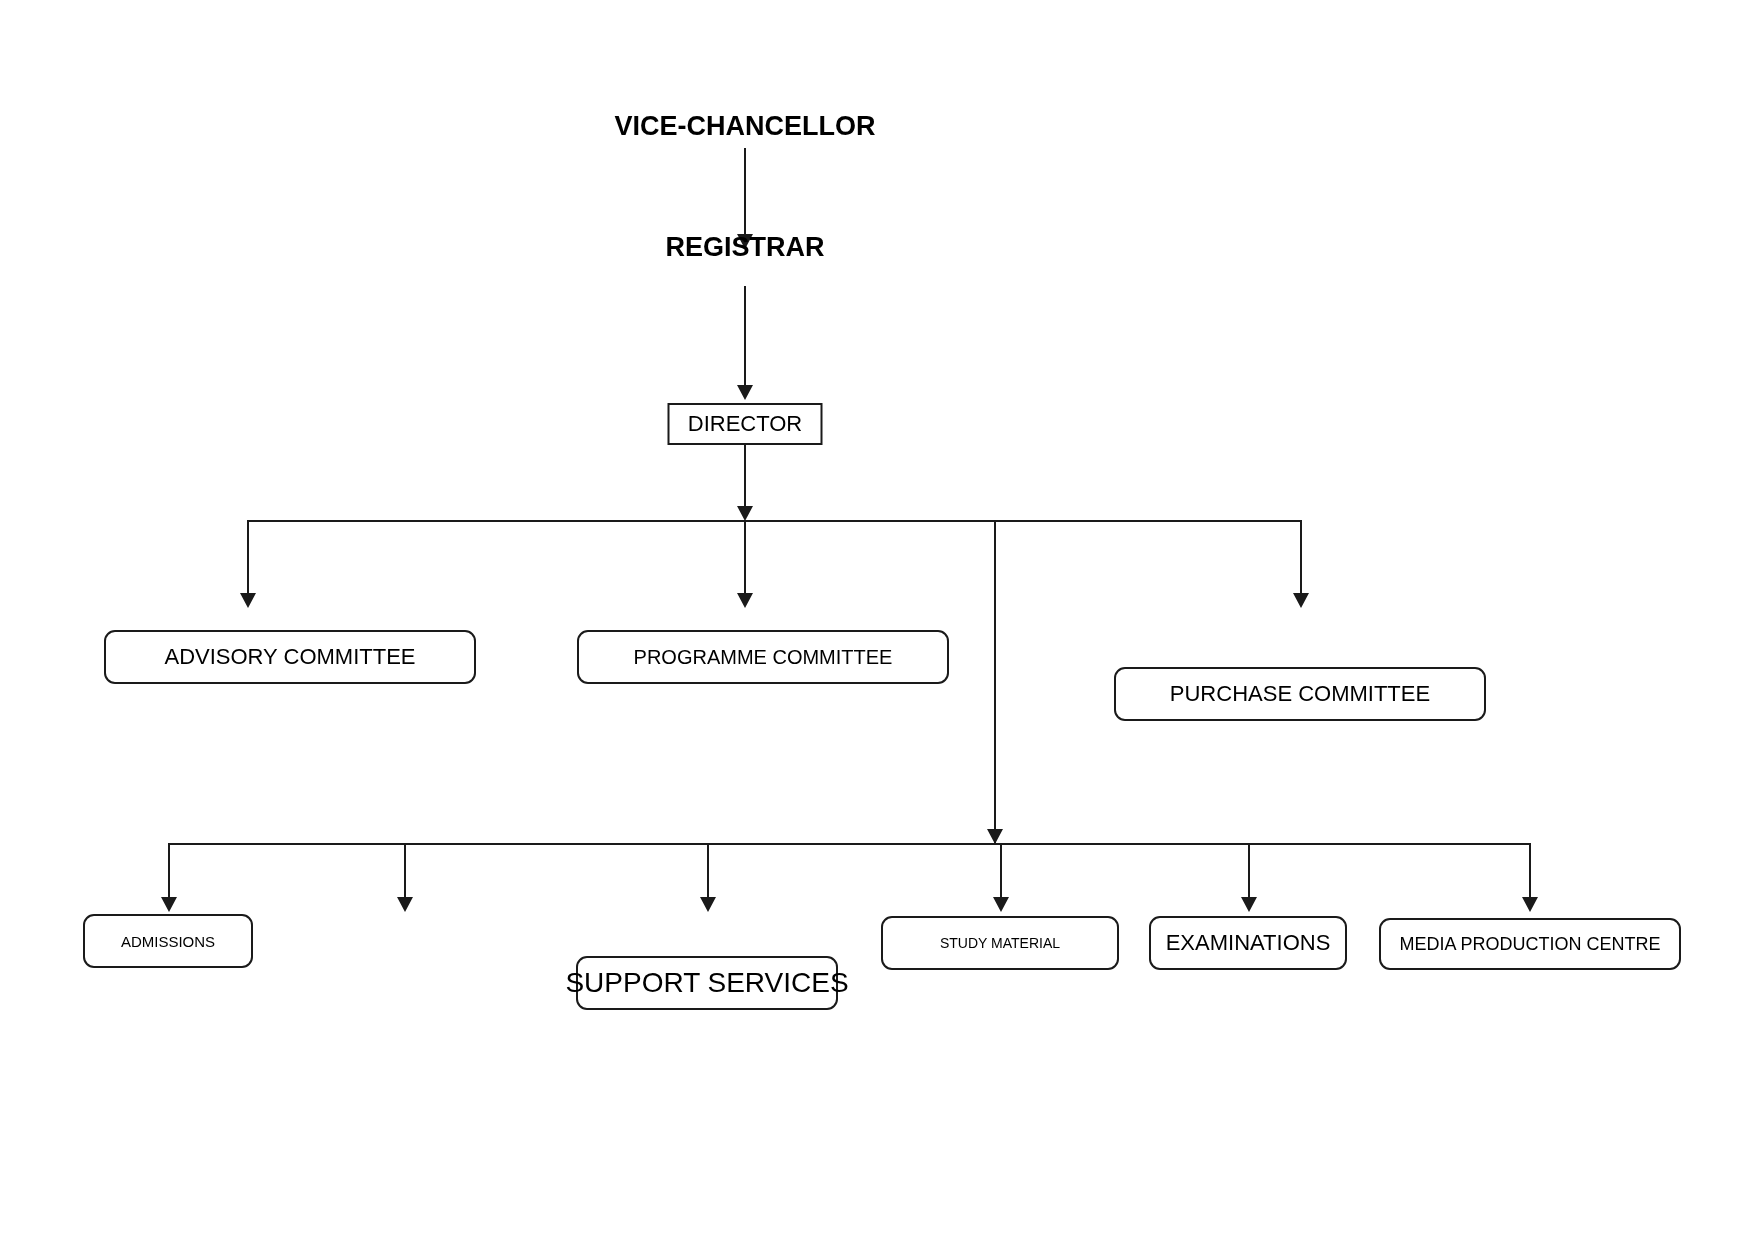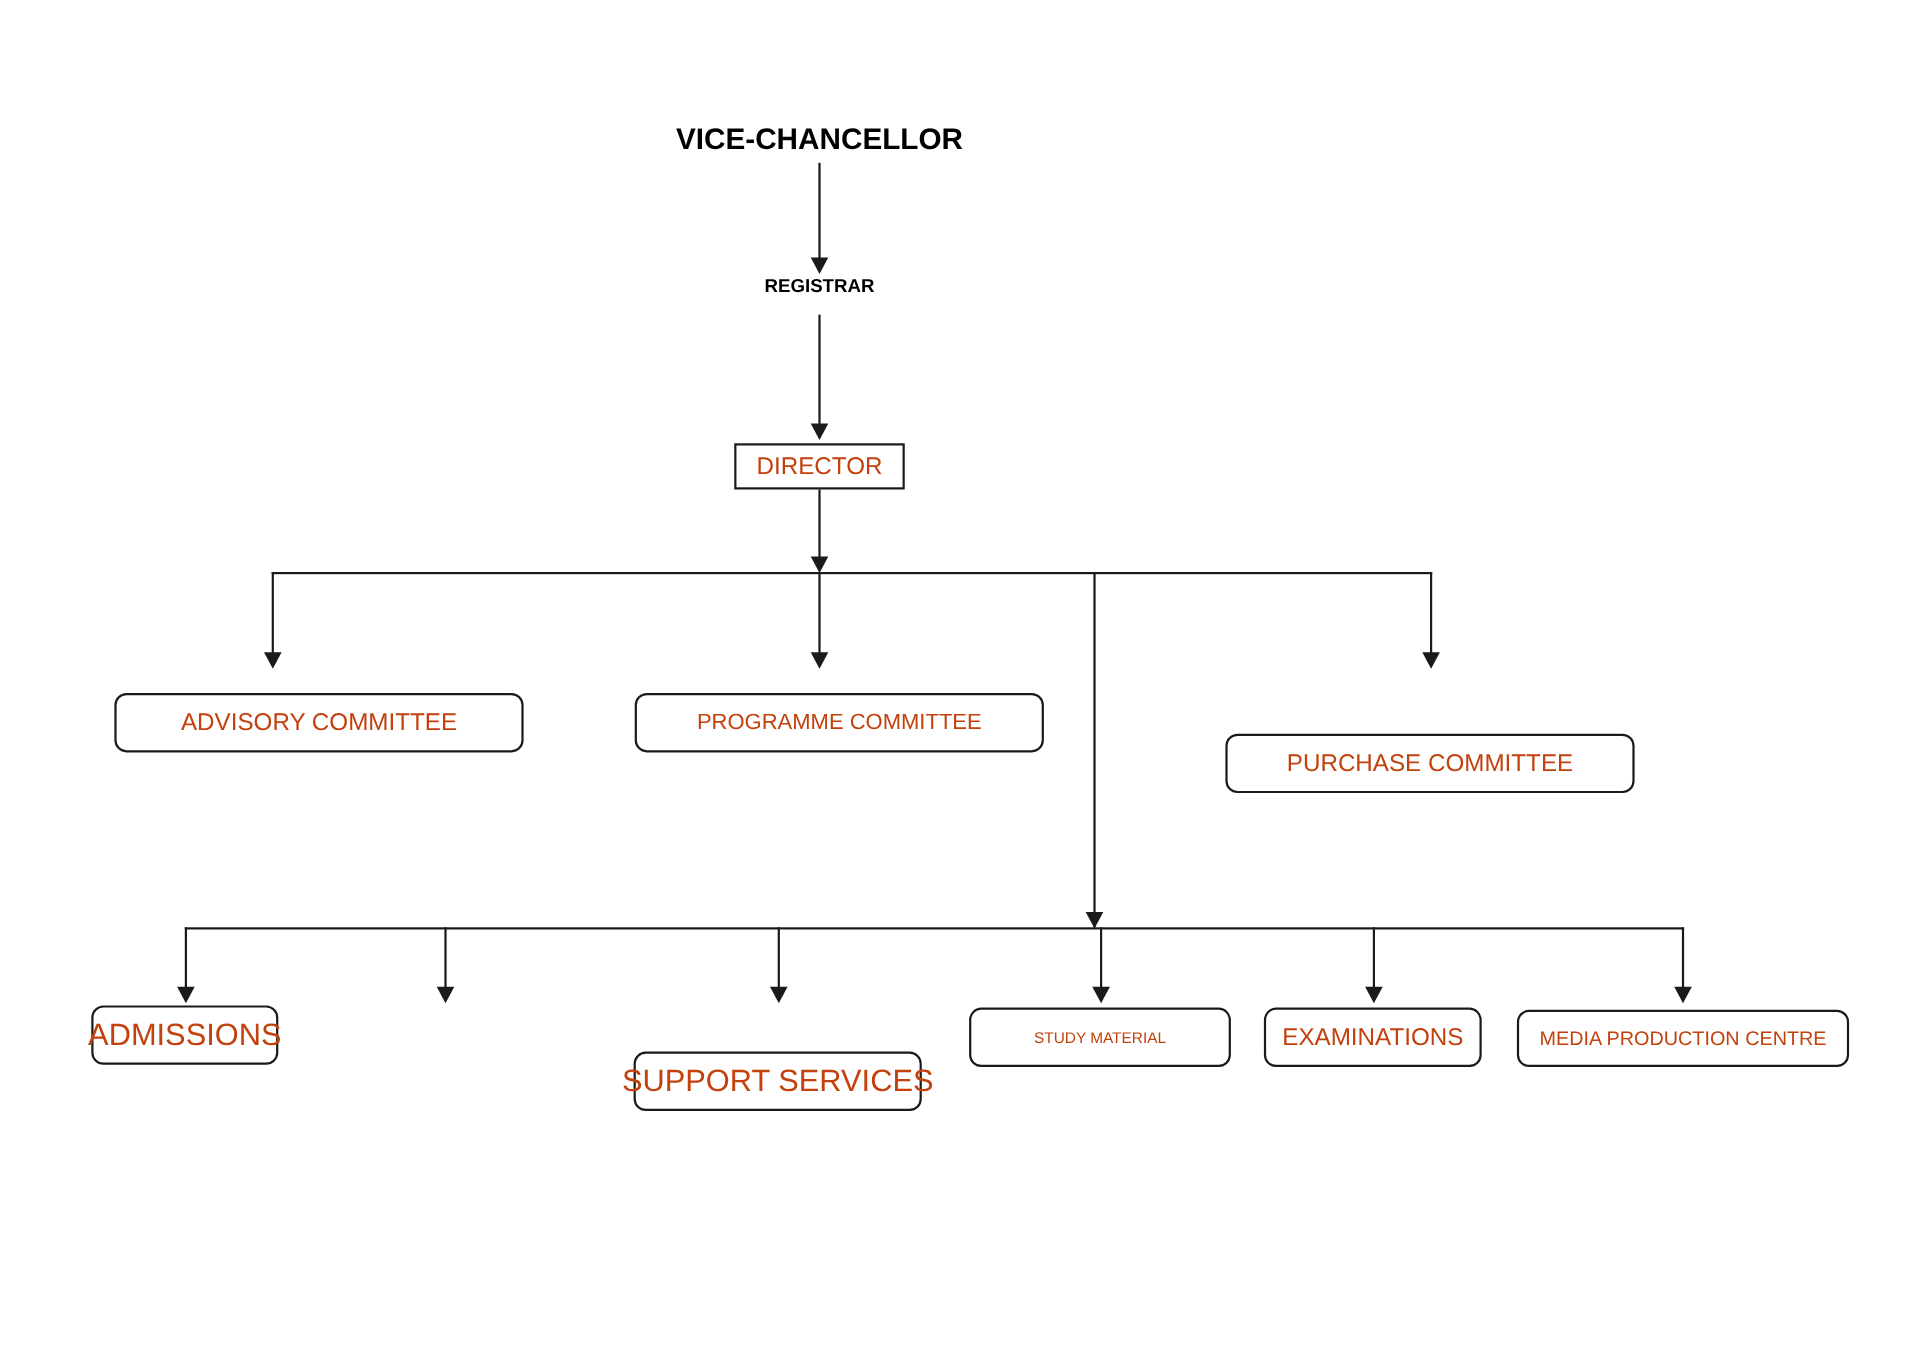--- a/index.html
+++ b/index.html
@@ -31,21 +31,21 @@
   
   .node-box {
     position: absolute;
     box-sizing: border-box;
     border: 2px solid #1a1a1a;
     background: #ffffff;
     display: flex;
     align-items: center;
     justify-content: center;
     white-space: nowrap;
-    color: #c2410c;
+    color: #000000;
     transform: translateX(-50%);
     text-align: center;
   }
   .node-box.sharp { border-radius: 0; }
   .node-box.rounded { border-radius: 11px; }
 
   
   .vline {
     position: absolute;
     width: 2px;
@@ -70,21 +70,21 @@
 </head>
 <body>
 
 <div id="canvas">
 
   <div class="plain-node" id="node-vice-chancellor" style="left:745px; top:113px; font-size:27px;">VICE-CHANCELLOR</div>
 
   <div class="vline" style="left:745px; top:148px; height:88px;"></div>
   <div class="arrowhead" style="left:745px; top:234px;"></div>
 
-  <div class="plain-node" id="node-registrar" style="left:745px; top:251px; font-size:17px;">REGISTRAR</div>
+  <div class="plain-node" id="node-registrar" style="left:745px; top:234px; font-size:27px;">REGISTRAR</div>
 
   <div class="vline" style="left:745px; top:286px; height:101px;"></div>
   <div class="arrowhead" style="left:745px; top:385px;"></div>
 
   <div class="node-box sharp" id="node-director" style="left:745px; top:403px; width:155px; height:42px; font-size:22px;">DIRECTOR</div>
 
   <div class="vline" style="left:745px; top:445px; height:62px;"></div>
   <div class="arrowhead" style="left:745px; top:506px;"></div>
 
   <div class="hline" style="left:247px; top:520px; width:1055px;"></div>
@@ -120,21 +120,21 @@
 
   <div class="vline" style="left:1001px; top:843px; height:57px;"></div>
   <div class="arrowhead" style="left:1001px; top:897px;"></div>
 
   <div class="vline" style="left:1249px; top:843px; height:57px;"></div>
   <div class="arrowhead" style="left:1249px; top:897px;"></div>
 
   <div class="vline" style="left:1530px; top:843px; height:57px;"></div>
   <div class="arrowhead" style="left:1530px; top:897px;"></div>
 
-  <div class="node-box rounded" id="node-admissions" style="left:168px; top:914px; width:170px; height:54px; font-size:28px;">ADMISSIONS</div>
+  <div class="node-box rounded" id="node-admissions" style="left:168px; top:914px; width:170px; height:54px; font-size:15px;">ADMISSIONS</div>
 
 
   <div class="node-box rounded" id="node-support-services" style="left:707px; top:956px; width:262px; height:54px; font-size:28px;">SUPPORT SERVICES</div>
 
   <div class="node-box rounded" id="node-study-material" style="left:1000px; top:916px; width:238px; height:54px; font-size:14px;">STUDY MATERIAL</div>
 
   <div class="node-box rounded" id="node-media-production-centre" style="left:1530px; top:918px; width:302px; height:52px; font-size:18px;">MEDIA PRODUCTION CENTRE</div>
 
   <div class="node-box rounded" id="node-examinations" style="left:1248px; top:916px; width:198px; height:54px; font-size:22px;">EXAMINATIONS</div>
 

